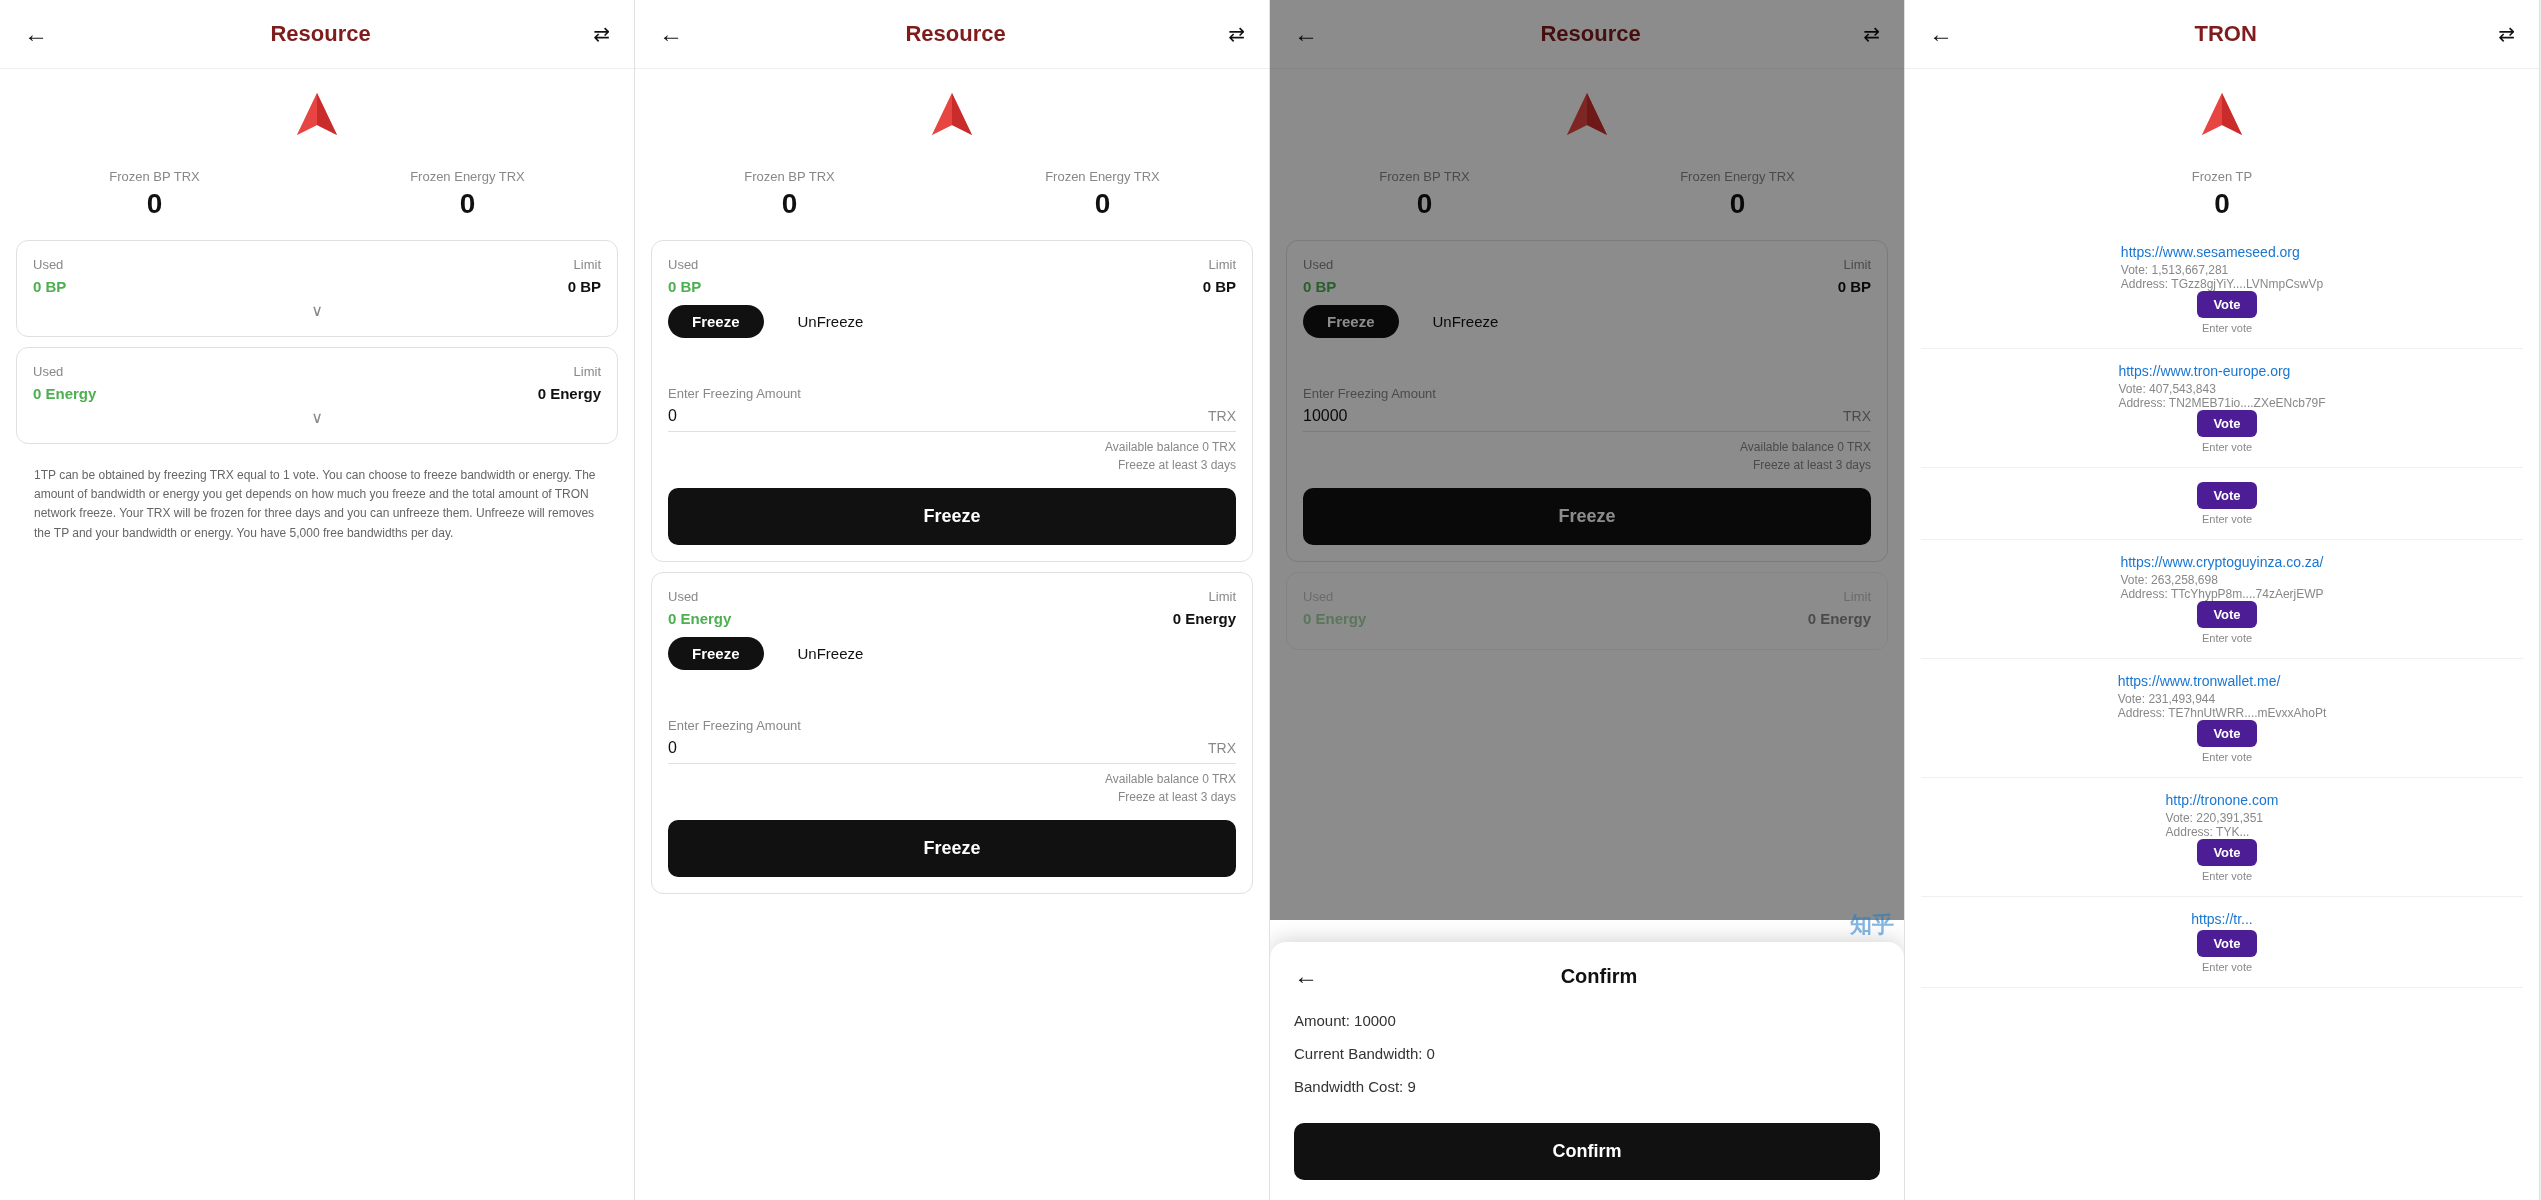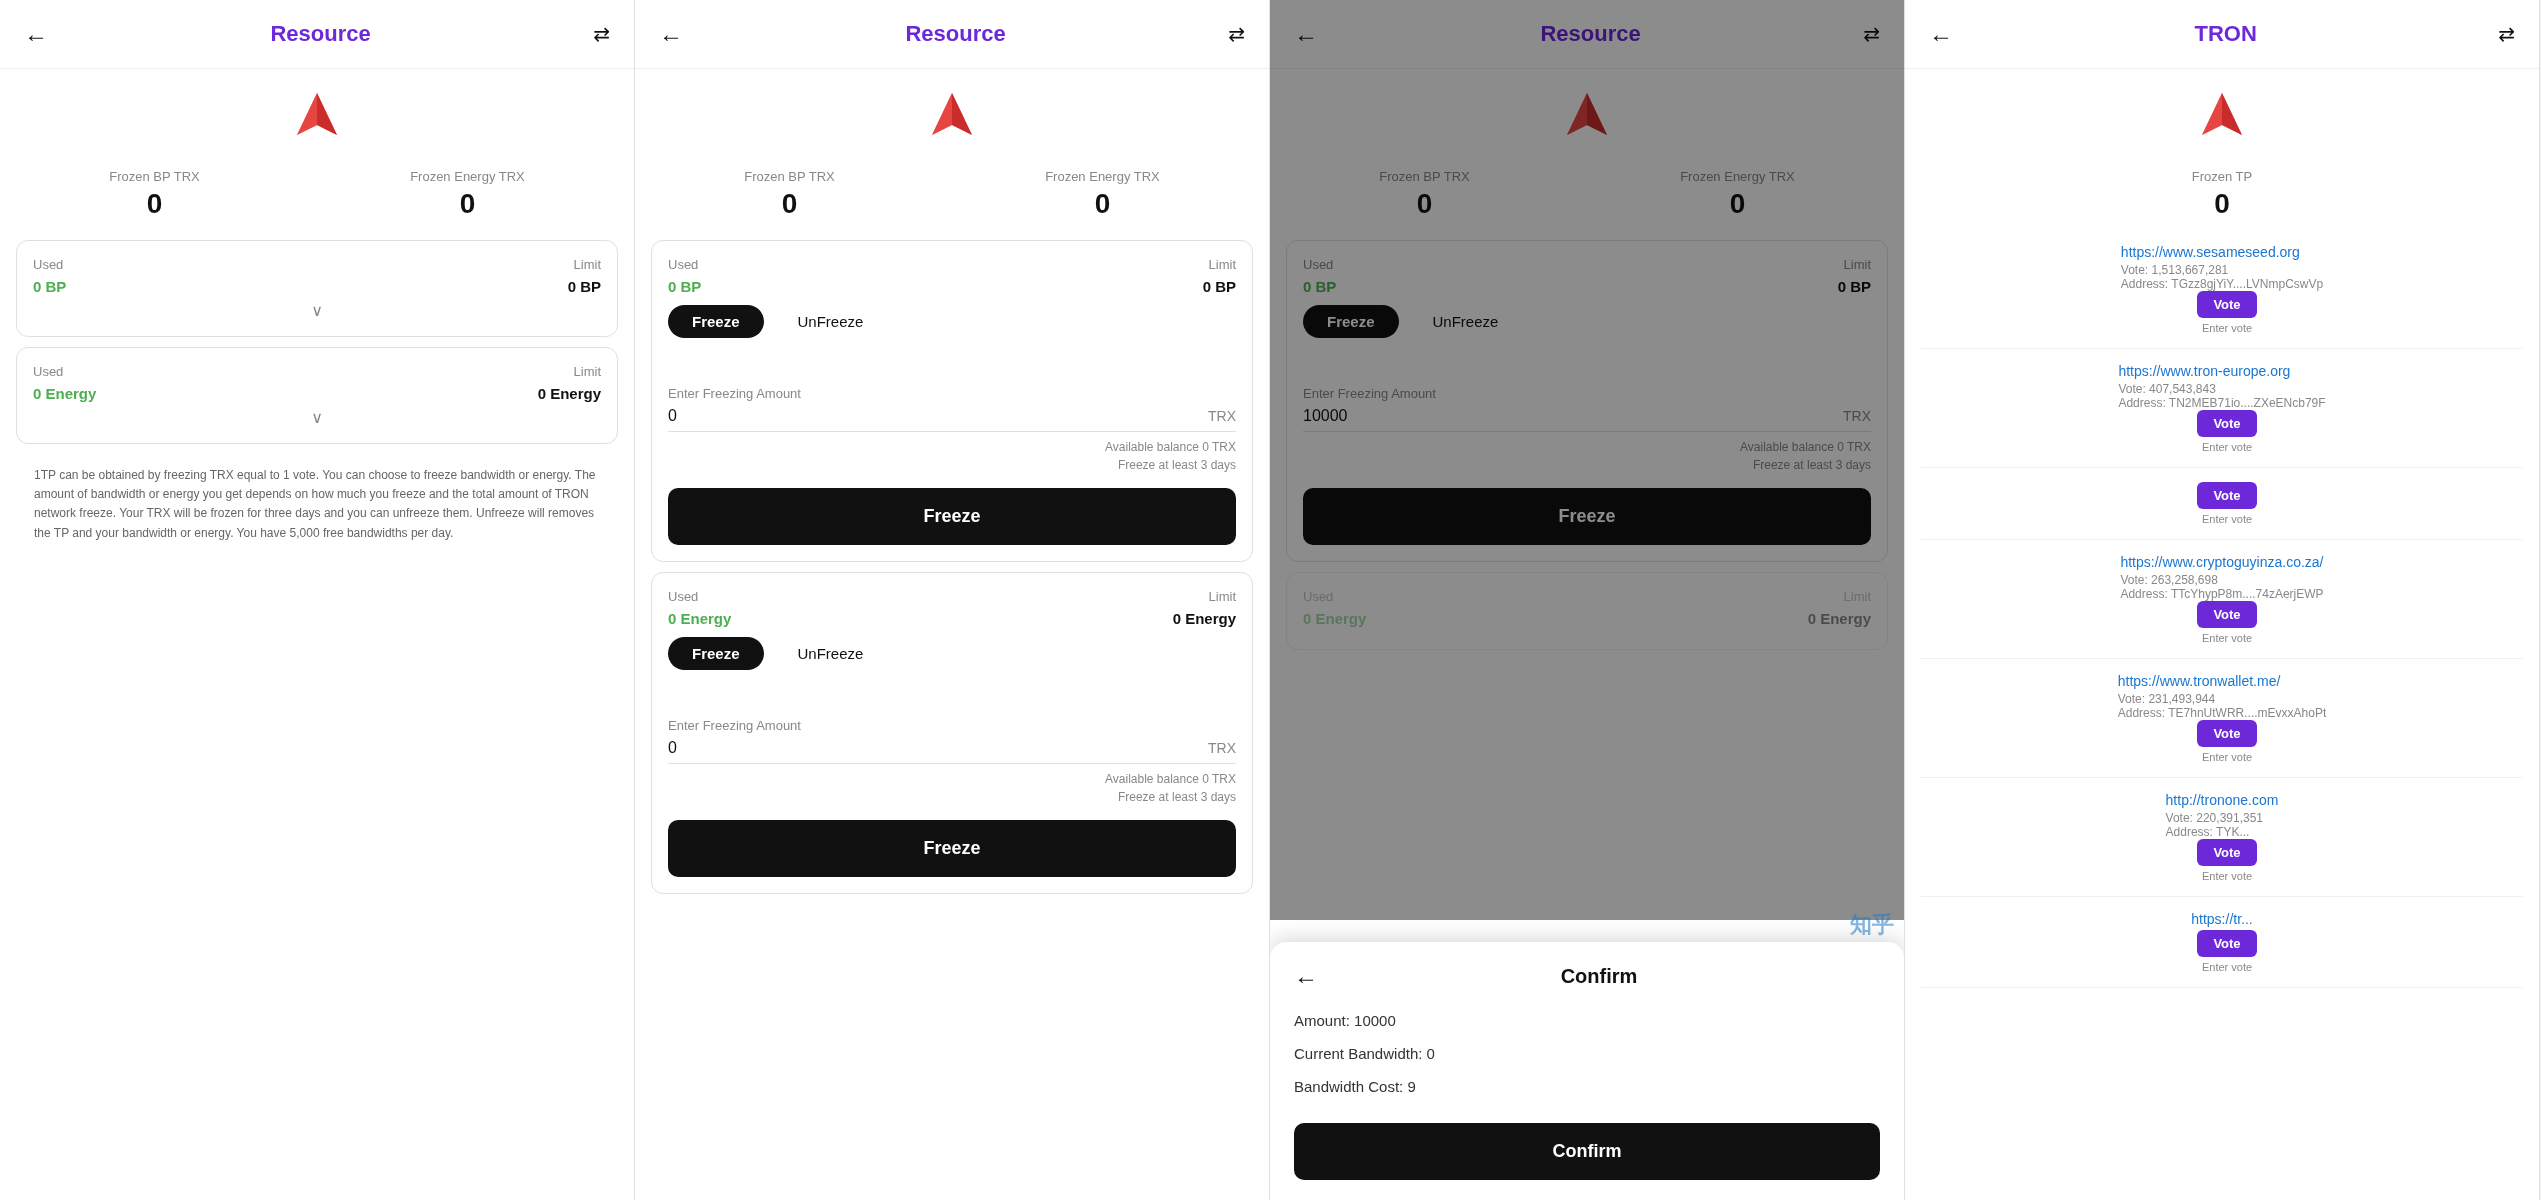--- a/index.html
+++ b/index.html
@@ -23,21 +23,21 @@
     .panel-header {
       display: flex;
       align-items: center;
       justify-content: space-between;
       padding: 20px 24px;
       border-bottom: 1px solid #eee;
     }
     .header-title {
       font-size: 22px;
       font-weight: 600;
-      color: #6d28d9;
+      color: #7f1d1d;
     }
     .back-arrow {
       font-size: 24px;
       color: #111;
       cursor: pointer;
     }
     .header-icon {
       font-size: 20px;
       color: #111;
     }
@@ -251,21 +251,21 @@
       color: #888;
     }
     .vote-btn-col {
       display: flex;
       flex-direction: column;
       align-items: center;
       gap: 4px;
       margin-left: 10px;
     }
     .btn-vote {
-      background: #6d28d9;
+      background: #4c1d95;
       color: #fff;
       border: none;
       border-radius: 6px;
       padding: 6px 16px;
       font-size: 13px;
       cursor: pointer;
       font-weight: 600;
     }
     .btn-enter-vote {
       font-size: 11px;

